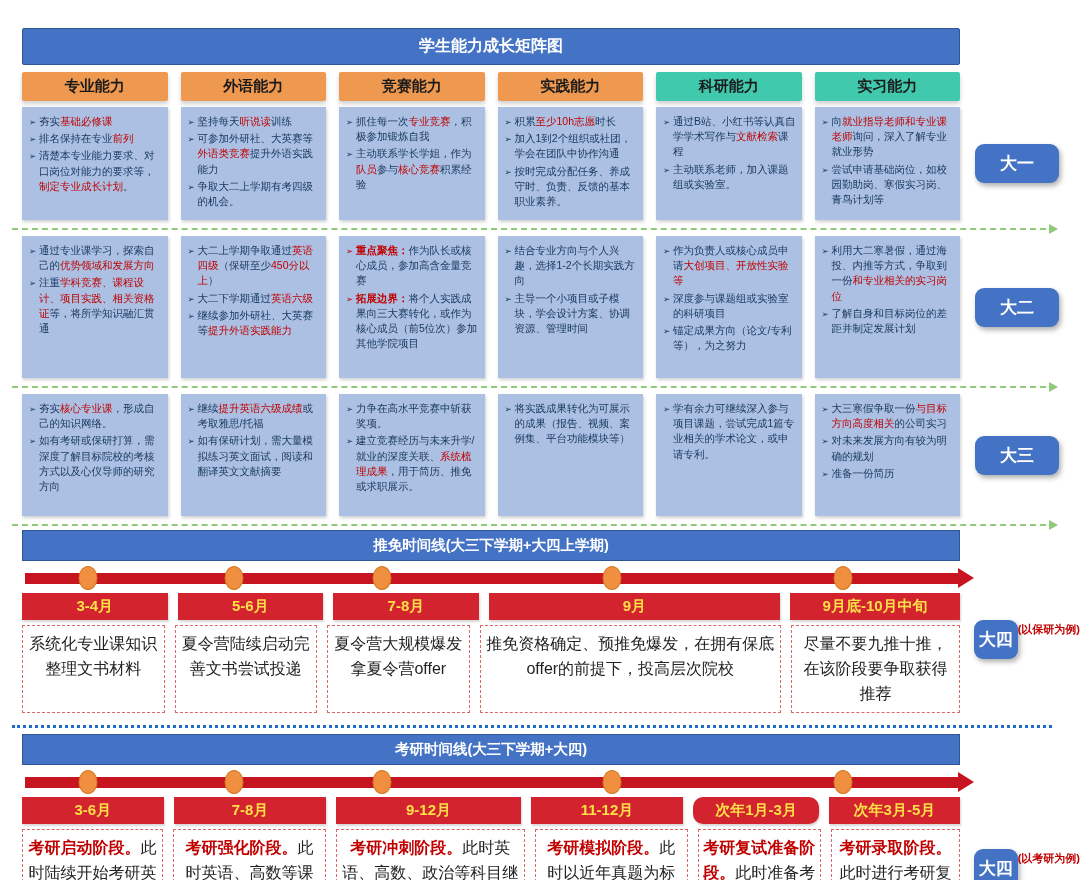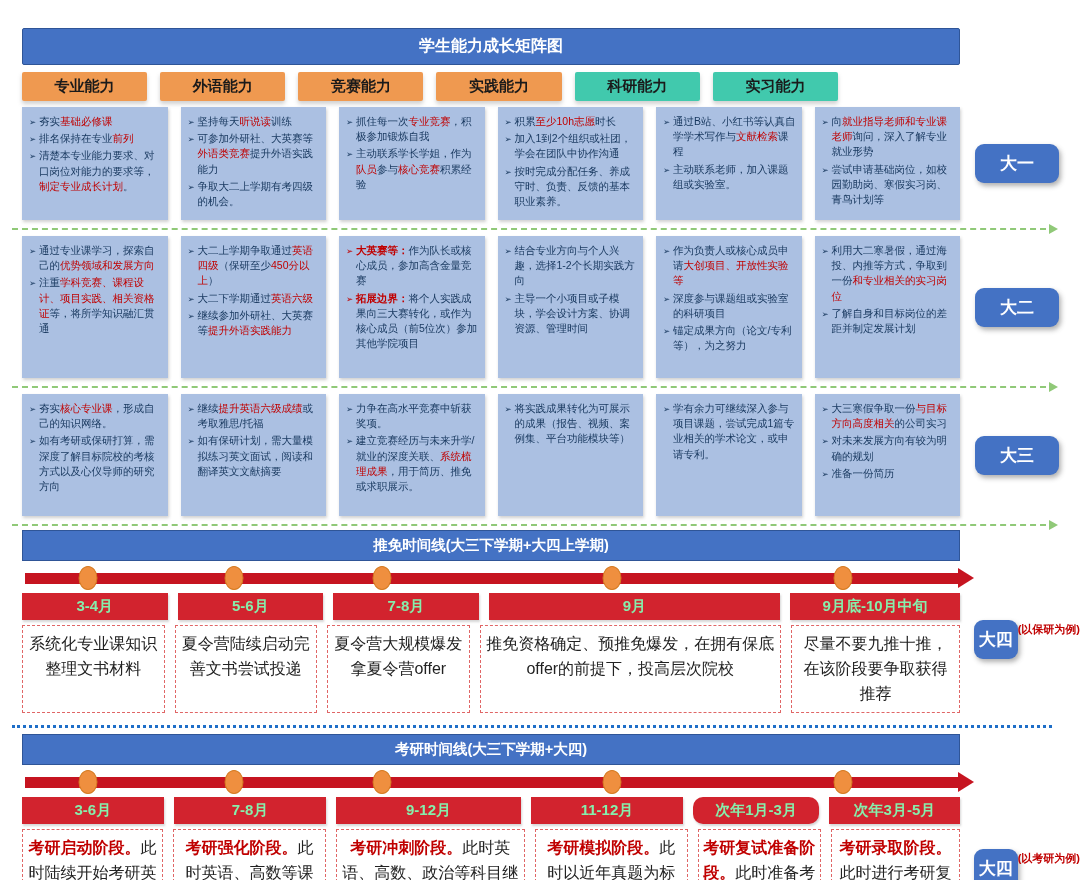--- a/index.html
+++ b/index.html
@@ -5,21 +5,21 @@
   :root{
     --header-blue:#4472c4; --orange:#ef9950; --teal:#41c9ad; --cell-bg:#abc0e2;
     --red:#c00000; --text:#17375e; --tl-red:#c61420; --date-red:#d2232e;
     --dot:#ef8f3f; --green:#90c978;
   }
   *{box-sizing:border-box}
   body{margin:0;background:#fff;font-family:"Liberation Sans",sans-serif}
   .page{position:relative;width:1080px;height:880px;padding:28px 0 0 22px;overflow:hidden;background:#fff}
   .title-bar{width:938px;background:var(--header-blue);border:1px solid #2f5597;color:#fff;
     font-weight:bold;font-size:16px;text-align:center;padding:7px 0;border-radius:2px}
-  .col-headers{width:816px;display:grid;grid-template-columns:repeat(6,1fr);gap:13px;margin-top:7px}
+  .col-headers{width:938px;display:grid;grid-template-columns:repeat(6,1fr);gap:13px;margin-top:7px}
   .col-header{text-align:center;font-weight:bold;font-size:15px;color:#1a1a1a;padding:5px 0;
     border-radius:2px;box-shadow:0 3px 4px rgba(120,120,120,.35)}
   .col-header.orange{background:var(--orange)}
   .col-header.teal{background:var(--teal)}
   .year-block{display:flex;margin-top:6px}
   .cells{width:938px;display:grid;grid-template-columns:repeat(6,1fr);gap:13px}
   .cell{background:var(--cell-bg);padding:7px 5px 4px 4px;font-size:10.5px;line-height:1.45;
     color:var(--text);overflow:hidden;box-shadow:1px 2px 3px rgba(100,100,100,.3)}
   .cell ul{margin:0;padding:0;list-style:none}
   .cell li{display:flex;margin-bottom:2px}
@@ -37,21 +37,21 @@
   .tl-main{width:952px}
   .tl-header{width:938px;background:var(--header-blue);border:1px solid #2f5597;color:#fff;
     font-weight:bold;font-size:14.5px;text-align:center;padding:5px 0}
   .tl-arrow-wrap{position:relative;width:952px;height:26px;margin-top:4px}
   .tl-arrow-bar{position:absolute;left:3px;right:16px;top:8px;height:11px;background:var(--tl-red)}
   .tl-arrow-head{position:absolute;right:0;top:3px;width:0;height:0;border-left:16px solid var(--tl-red);
     border-top:10px solid transparent;border-bottom:10px solid transparent}
   .tl-dot{position:absolute;top:1px;width:19px;height:24px;border-radius:50%;background:var(--dot);
     border:1px solid #d57b22;transform:translateX(-50%)}
   .tl-dates{display:flex;width:938px;gap:10px;margin-top:2px}
-  .tl-date{background:var(--date-red);color:#86efac;font-weight:bold;font-size:15px;text-align:center;
+  .tl-date{background:var(--date-red);color:#fde047;font-weight:bold;font-size:15px;text-align:center;
     padding:4px 12px;box-shadow:1px 2px 2px rgba(120,120,120,.3)}
   .tl-descs{display:flex;width:938px;gap:10px;margin-top:5px}
   .tl-desc{border:1.5px dashed #e06666;text-align:center;font-size:16px;line-height:1.55;
     padding:6px 4px;color:#222;background:#fff}
   .tl-side{width:106px;display:flex;flex-direction:row;align-items:center}
   .tl-side .year-badge{margin-top:36px}
   .example{margin-top:16px;color:var(--red);font-weight:bold;font-size:11px;text-align:right;white-space:nowrap}
   .dotted-sep{width:1040px;margin:12px 0 6px -10px;border-top:3px dotted #1e6ec8;height:0}
 </style>
 </head>
@@ -187,21 +187,21 @@
               <li>
                 <span class="bullet">➢</span>
                 <span><span>继续参加外研社、大英赛等</span><span class="red">提升外语实践能力</span></span>
               </li>
             </ul>
           </div>
           <div class="cell">
             <ul>
               <li>
                 <span class="bullet redb">➢</span>
-                <span><span class="rb">大英赛等：</span><span>作为队长或核心成员，参加高含金量竞赛</span></span>
+                <span><span class="rb">重点聚焦：</span><span>作为队长或核心成员，参加高含金量竞赛</span></span>
               </li>
               <li>
                 <span class="bullet redb">➢</span>
                 <span><span class="rb">拓展边界：</span><span>将个人实践成果向三大赛转化，或作为核心成员（前5位次）参加其他学院项目</span></span>
               </li>
             </ul>
           </div>
           <div class="cell">
             <ul>
               <li>

